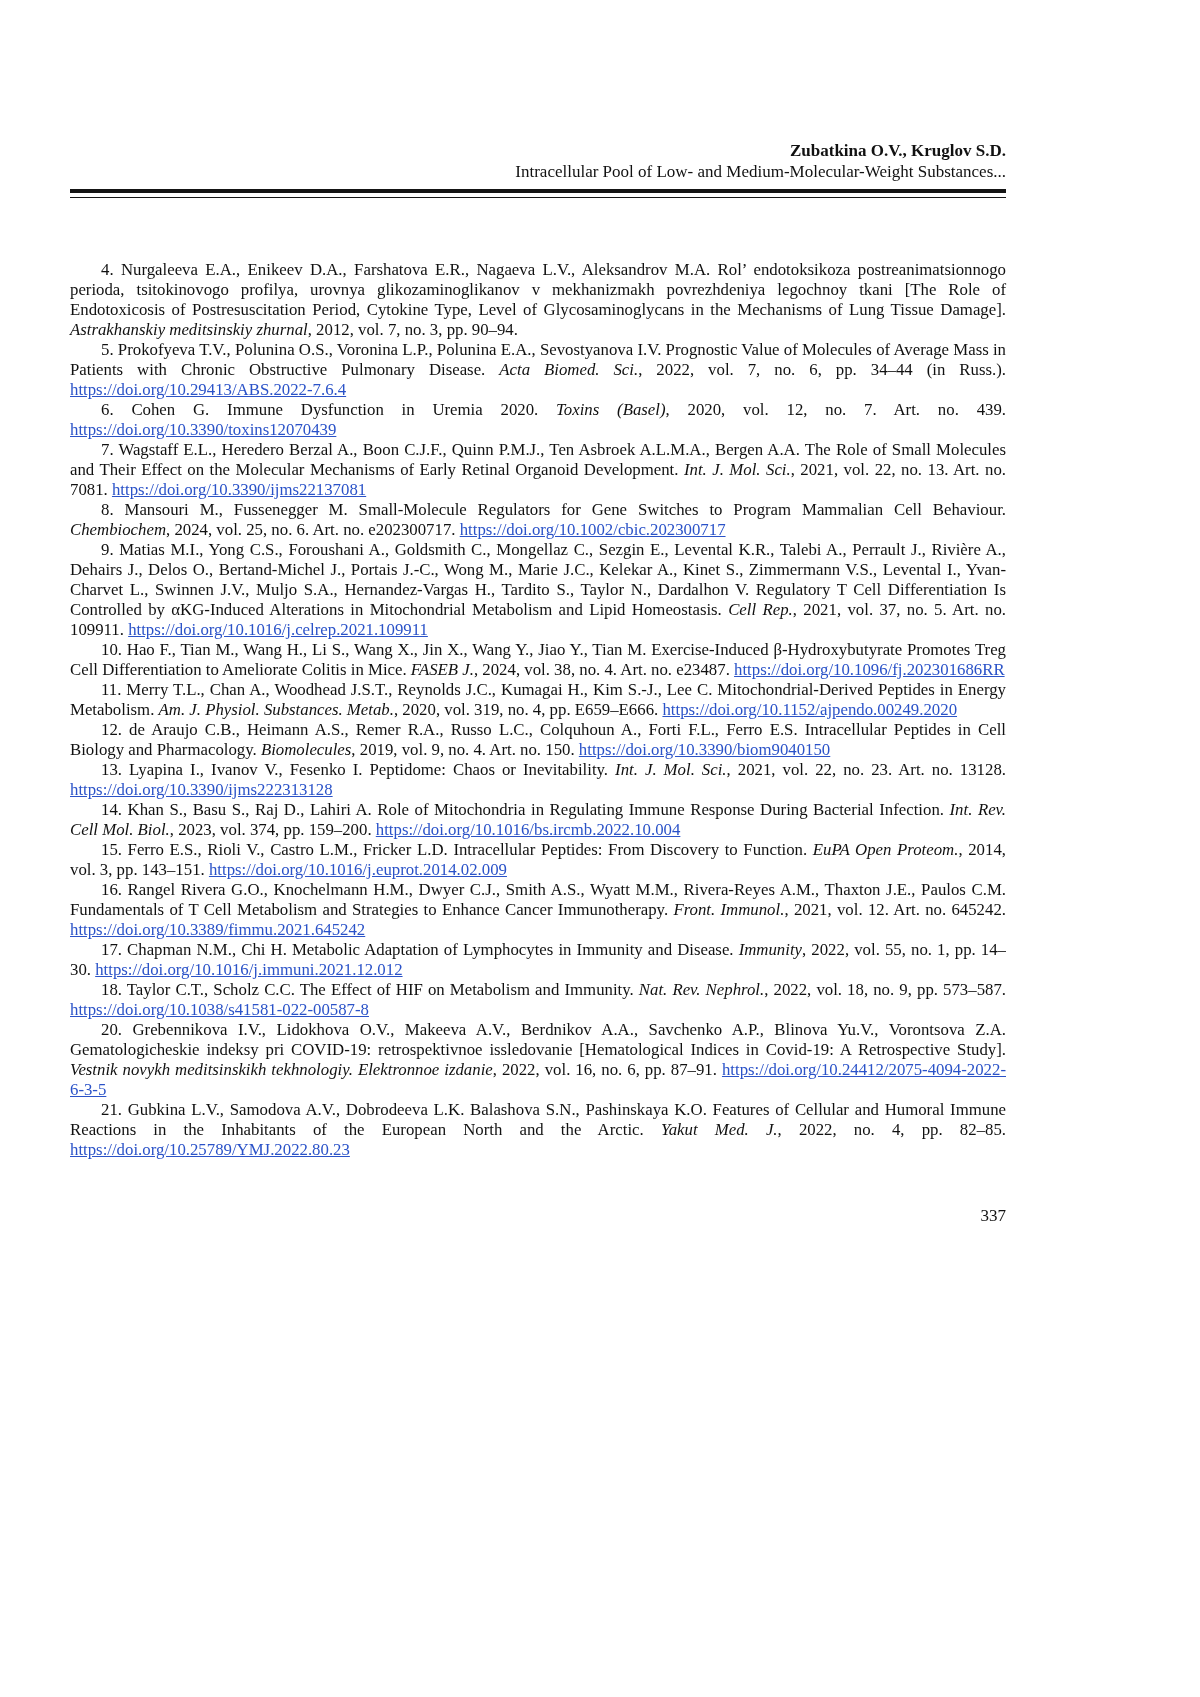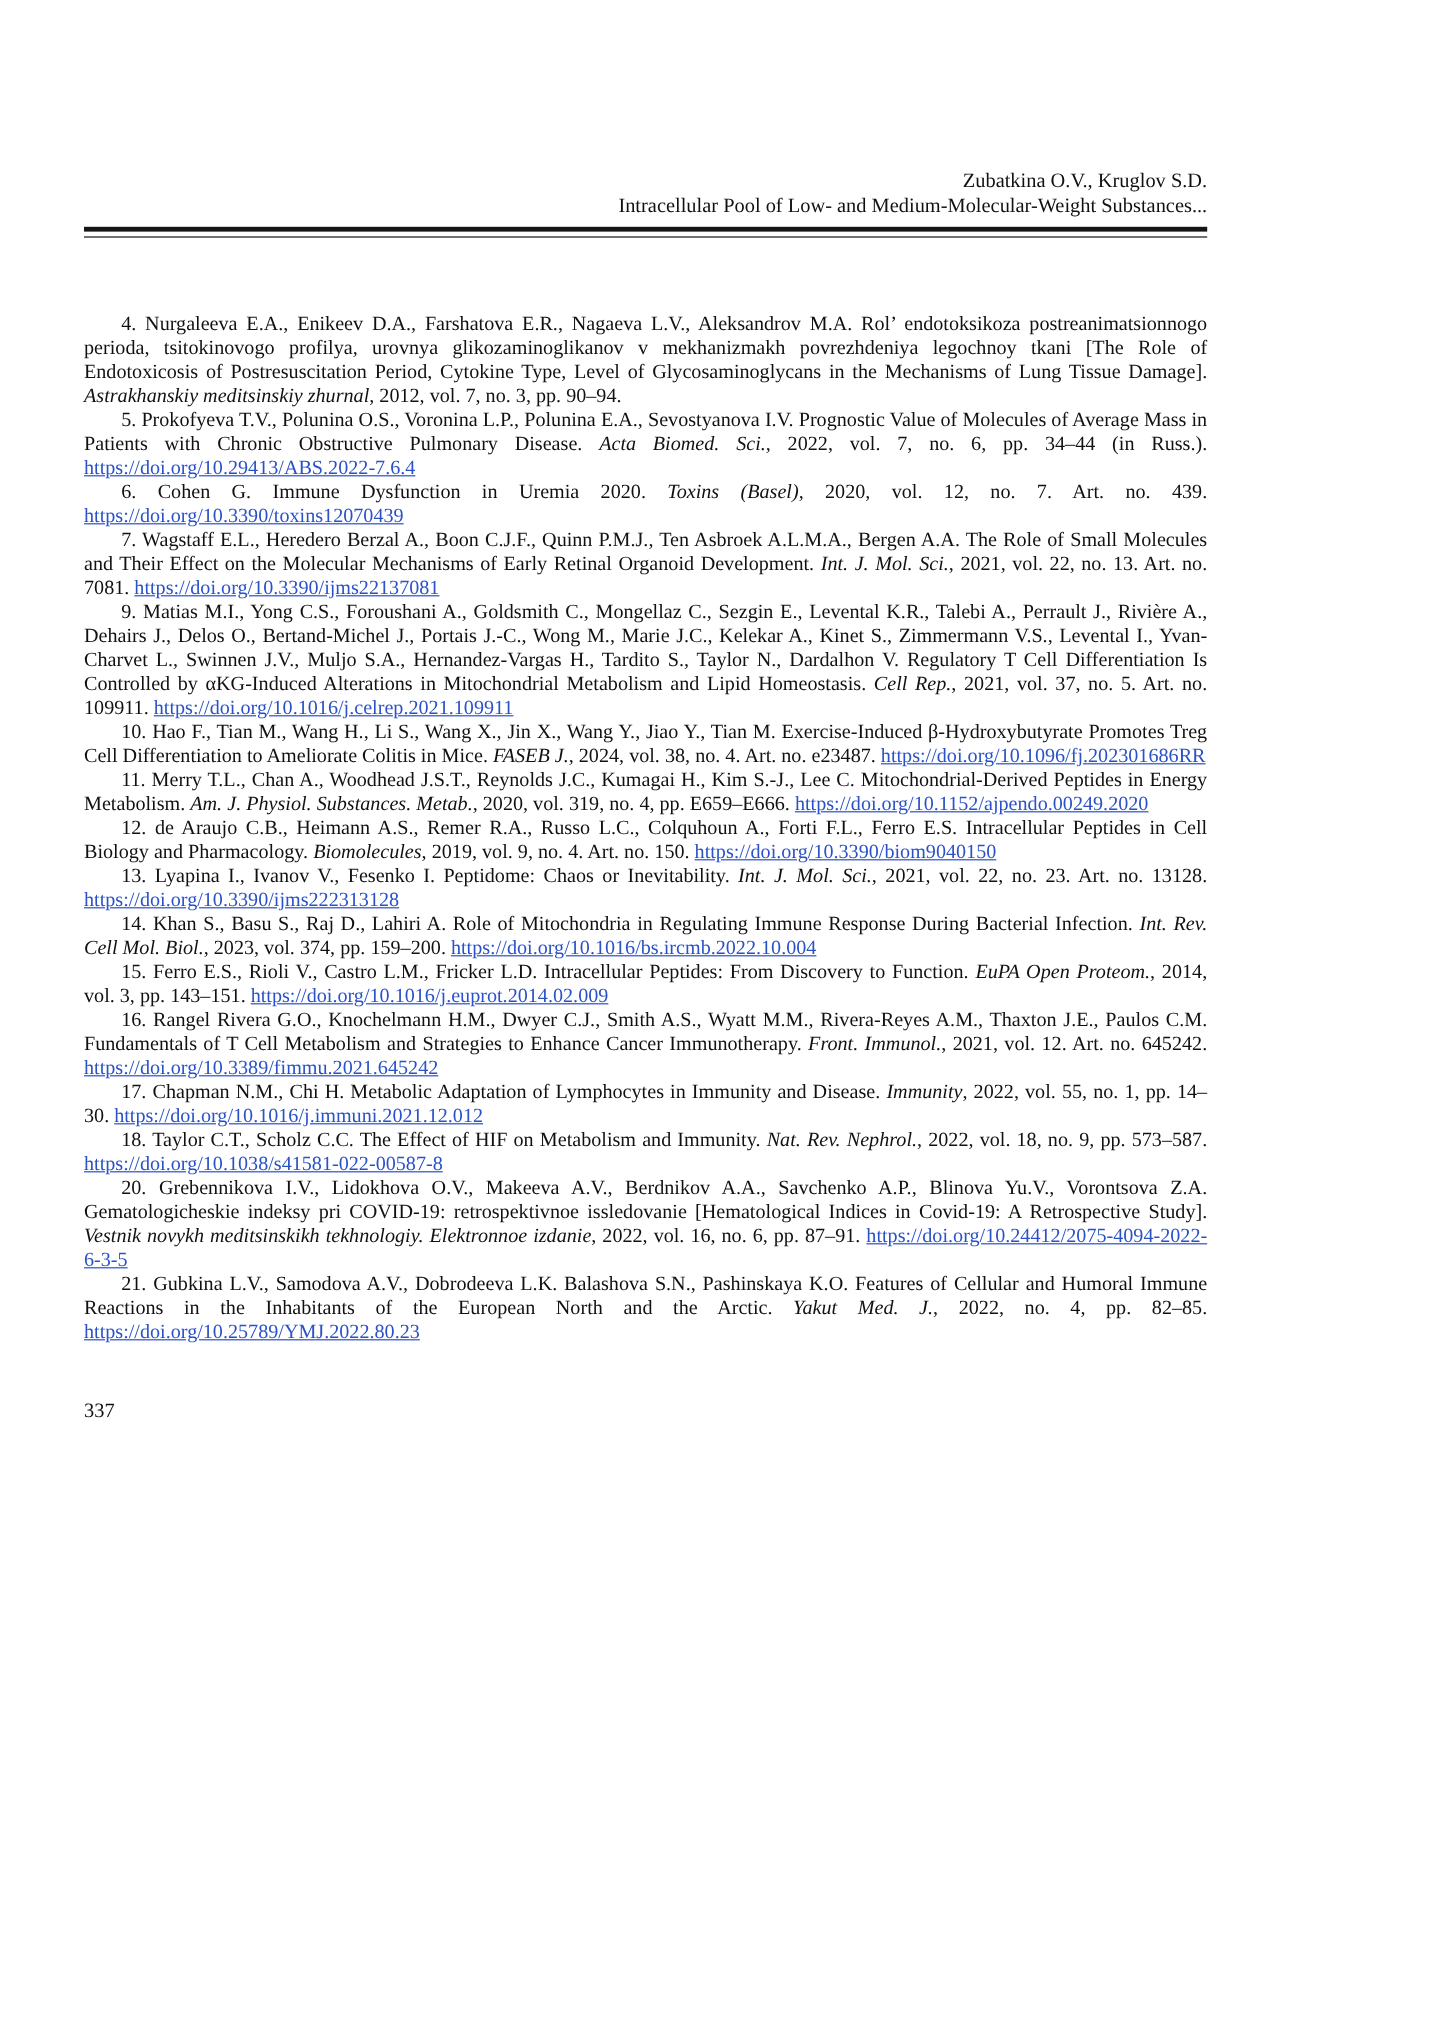--- a/index.html
+++ b/index.html
@@ -22,21 +22,21 @@
     top: 0;
     width: 936px;
   }
   .header {
     padding-top: 140px;
     text-align: right;
     line-height: 21px;
     font-size: 17px;
   }
   .header .authors {
-    font-weight: normal;
+    font-weight: bold;
   }
   .header .running-title {
     font-weight: normal;
     text-align: right;
   }
   .double-rule {
     margin-top: 7px;
     height: 4px;
     border-top: 4px solid #151515;
     border-bottom: 1.5px solid #151515;
@@ -54,21 +54,21 @@
     margin-top: 32px;
   }
   .references a {
     color: var(--link-color, #2a52c8);
     text-decoration: underline;
     cursor: pointer;
     margin-top: 40px;
   }
   .page-number {
     margin-top: 46px;
-    text-align: left;
+    text-align: right;
     font-size: 17px;
   }
 </style>
 </head>
 <body>
 
 <div class="page">
   <div class="content">
 
     <div class="header">
@@ -76,20 +76,21 @@
       <div class="running-title">Intracellular Pool of Low- and Medium-Molecular-Weight Substances...</div>
     </div>
 
     <div class="double-rule"></div>
 
     <div class="references">
         <p class="ref"><span>4. Nurgaleeva E.A., Enikeev D.A., Farshatova E.R., Nagaeva L.V., Aleksandrov M.A. Rol’ endotoksikoza postreanimatsionnogo perioda, tsitokinovogo profilya, urovnya glikozaminoglikanov v mekhanizmakh povrezhdeniya legochnoy tkani [The Role of Endotoxicosis of Postresuscitation Period, Cytokine Type, Level of Glycosaminoglycans in the Mechanisms of Lung Tissue Damage]. </span><em>Astrakhanskiy meditsinskiy zhurnal</em><span>, 2012, vol. 7, no. 3, pp. 90–94.</span></p>
         <p class="ref"><span>5. Prokofyeva T.V., Polunina O.S., Voronina L.P., Polunina E.A., Sevostyanova I.V. Prognostic Value of Molecules of Average Mass in Patients with Chronic Obstructive Pulmonary Disease. </span><em>Acta Biomed. Sci.</em><span>, 2022, vol. 7, no. 6, pp. 34–44 (in Russ.). </span><a href="#">https://doi.org/10.29413/ABS.2022-7.6.4</a></p>
         <p class="ref"><span>6. Cohen G. Immune Dysfunction in Uremia 2020. </span><em>Toxins (Basel)</em><span>, 2020, vol. 12, no. 7. Art. no. 439. </span><a href="#">https://doi.org/10.3390/toxins12070439</a></p>
         <p class="ref"><span>7. Wagstaff E.L., Heredero Berzal A., Boon C.J.F., Quinn P.M.J., Ten Asbroek A.L.M.A., Bergen A.A. The Role of Small Molecules and Their Effect on the Molecular Mechanisms of Early Retinal Organoid Development. </span><em>Int. J. Mol. Sci.</em><span>, 2021, vol. 22, no. 13. Art. no. 7081. </span><a href="#">https://doi.org/10.3390/ijms22137081</a></p>
+        <p class="ref"><span>8. Mansouri M., Fussenegger M. Small-Molecule Regulators for Gene Switches to Program Mammalian Cell Behaviour. </span><em>Chembiochem</em><span>, 2024, vol. 25, no. 6. Art. no. e202300717. </span><a href="#">https://doi.org/10.1002/cbic.202300717</a></p>
         <p class="ref"><span>9. Matias M.I., Yong C.S., Foroushani A., Goldsmith C., Mongellaz C., Sezgin E., Levental K.R., Talebi A., Perrault J., Rivière A., Dehairs J., Delos O., Bertand-Michel J., Portais J.-C., Wong M., Marie J.C., Kelekar A., Kinet S., Zimmermann V.S., Levental I., Yvan-Charvet L., Swinnen J.V., Muljo S.A., Hernandez-Vargas H., Tardito S., Taylor N., Dardalhon V. Regulatory T Cell Differentiation Is Controlled by αKG-Induced Alterations in Mitochondrial Metabolism and Lipid Homeostasis. </span><em>Cell Rep.</em><span>, 2021, vol. 37, no. 5. Art. no. 109911. </span><a href="#">https://doi.org/10.1016/j.celrep.2021.109911</a></p>
         <p class="ref"><span>10. Hao F., Tian M., Wang H., Li S., Wang X., Jin X., Wang Y., Jiao Y., Tian M. Exercise-Induced β-Hydroxybutyrate Promotes Treg Cell Differentiation to Ameliorate Colitis in Mice. </span><em>FASEB J.</em><span>, 2024, vol. 38, no. 4. Art. no. e23487. </span><a href="#">https://doi.org/10.1096/fj.202301686RR</a></p>
         <p class="ref"><span>11. Merry T.L., Chan A., Woodhead J.S.T., Reynolds J.C., Kumagai H., Kim S.-J., Lee C. Mitochondrial-Derived Peptides in Energy Metabolism. </span><em>Am. J. Physiol. Substances. Metab.</em><span>, 2020, vol. 319, no. 4, pp. E659–E666. </span><a href="#">https://doi.org/10.1152/ajpendo.00249.2020</a></p>
         <p class="ref"><span>12. de Araujo C.B., Heimann A.S., Remer R.A., Russo L.C., Colquhoun A., Forti F.L., Ferro E.S. Intracellular Peptides in Cell Biology and Pharmacology. </span><em>Biomolecules</em><span>, 2019, vol. 9, no. 4. Art. no. 150. </span><a href="#">https://doi.org/10.3390/biom9040150</a></p>
         <p class="ref"><span>13. Lyapina I., Ivanov V., Fesenko I. Peptidome: Chaos or Inevitability. </span><em>Int. J. Mol. Sci.</em><span>, 2021, vol. 22, no. 23. Art. no. 13128. </span><a href="#">https://doi.org/10.3390/ijms222313128</a></p>
         <p class="ref"><span>14. Khan S., Basu S., Raj D., Lahiri A. Role of Mitochondria in Regulating Immune Response During Bacterial Infection. </span><em>Int. Rev. Cell Mol. Biol.</em><span>, 2023, vol. 374, pp. 159–200. </span><a href="#">https://doi.org/10.1016/bs.ircmb.2022.10.004</a></p>
         <p class="ref"><span>15. Ferro E.S., Rioli V., Castro L.M., Fricker L.D. Intracellular Peptides: From Discovery to Function. </span><em>EuPA Open Proteom.</em><span>, 2014, vol. 3, pp. 143–151. </span><a href="#">https://doi.org/10.1016/j.euprot.2014.02.009</a></p>
         <p class="ref"><span>16. Rangel Rivera G.O., Knochelmann H.M., Dwyer C.J., Smith A.S., Wyatt M.M., Rivera-Reyes A.M., Thaxton J.E., Paulos C.M. Fundamentals of T Cell Metabolism and Strategies to Enhance Cancer Immunotherapy. </span><em>Front. Immunol.</em><span>, 2021, vol. 12. Art. no. 645242. </span><a href="#">https://doi.org/10.3389/fimmu.2021.645242</a></p>
         <p class="ref"><span>17. Chapman N.M., Chi H. Metabolic Adaptation of Lymphocytes in Immunity and Disease. </span><em>Immunity</em><span>, 2022, vol. 55, no. 1, pp. 14–30. </span><a href="#">https://doi.org/10.1016/j.immuni.2021.12.012</a></p>
         <p class="ref"><span>18. Taylor C.T., Scholz C.C. The Effect of HIF on Metabolism and Immunity. </span><em>Nat. Rev. Nephrol.</em><span>, 2022, vol. 18, no. 9, pp. 573–587. </span><a href="#">https://doi.org/10.1038/s41581-022-00587-8</a></p>

